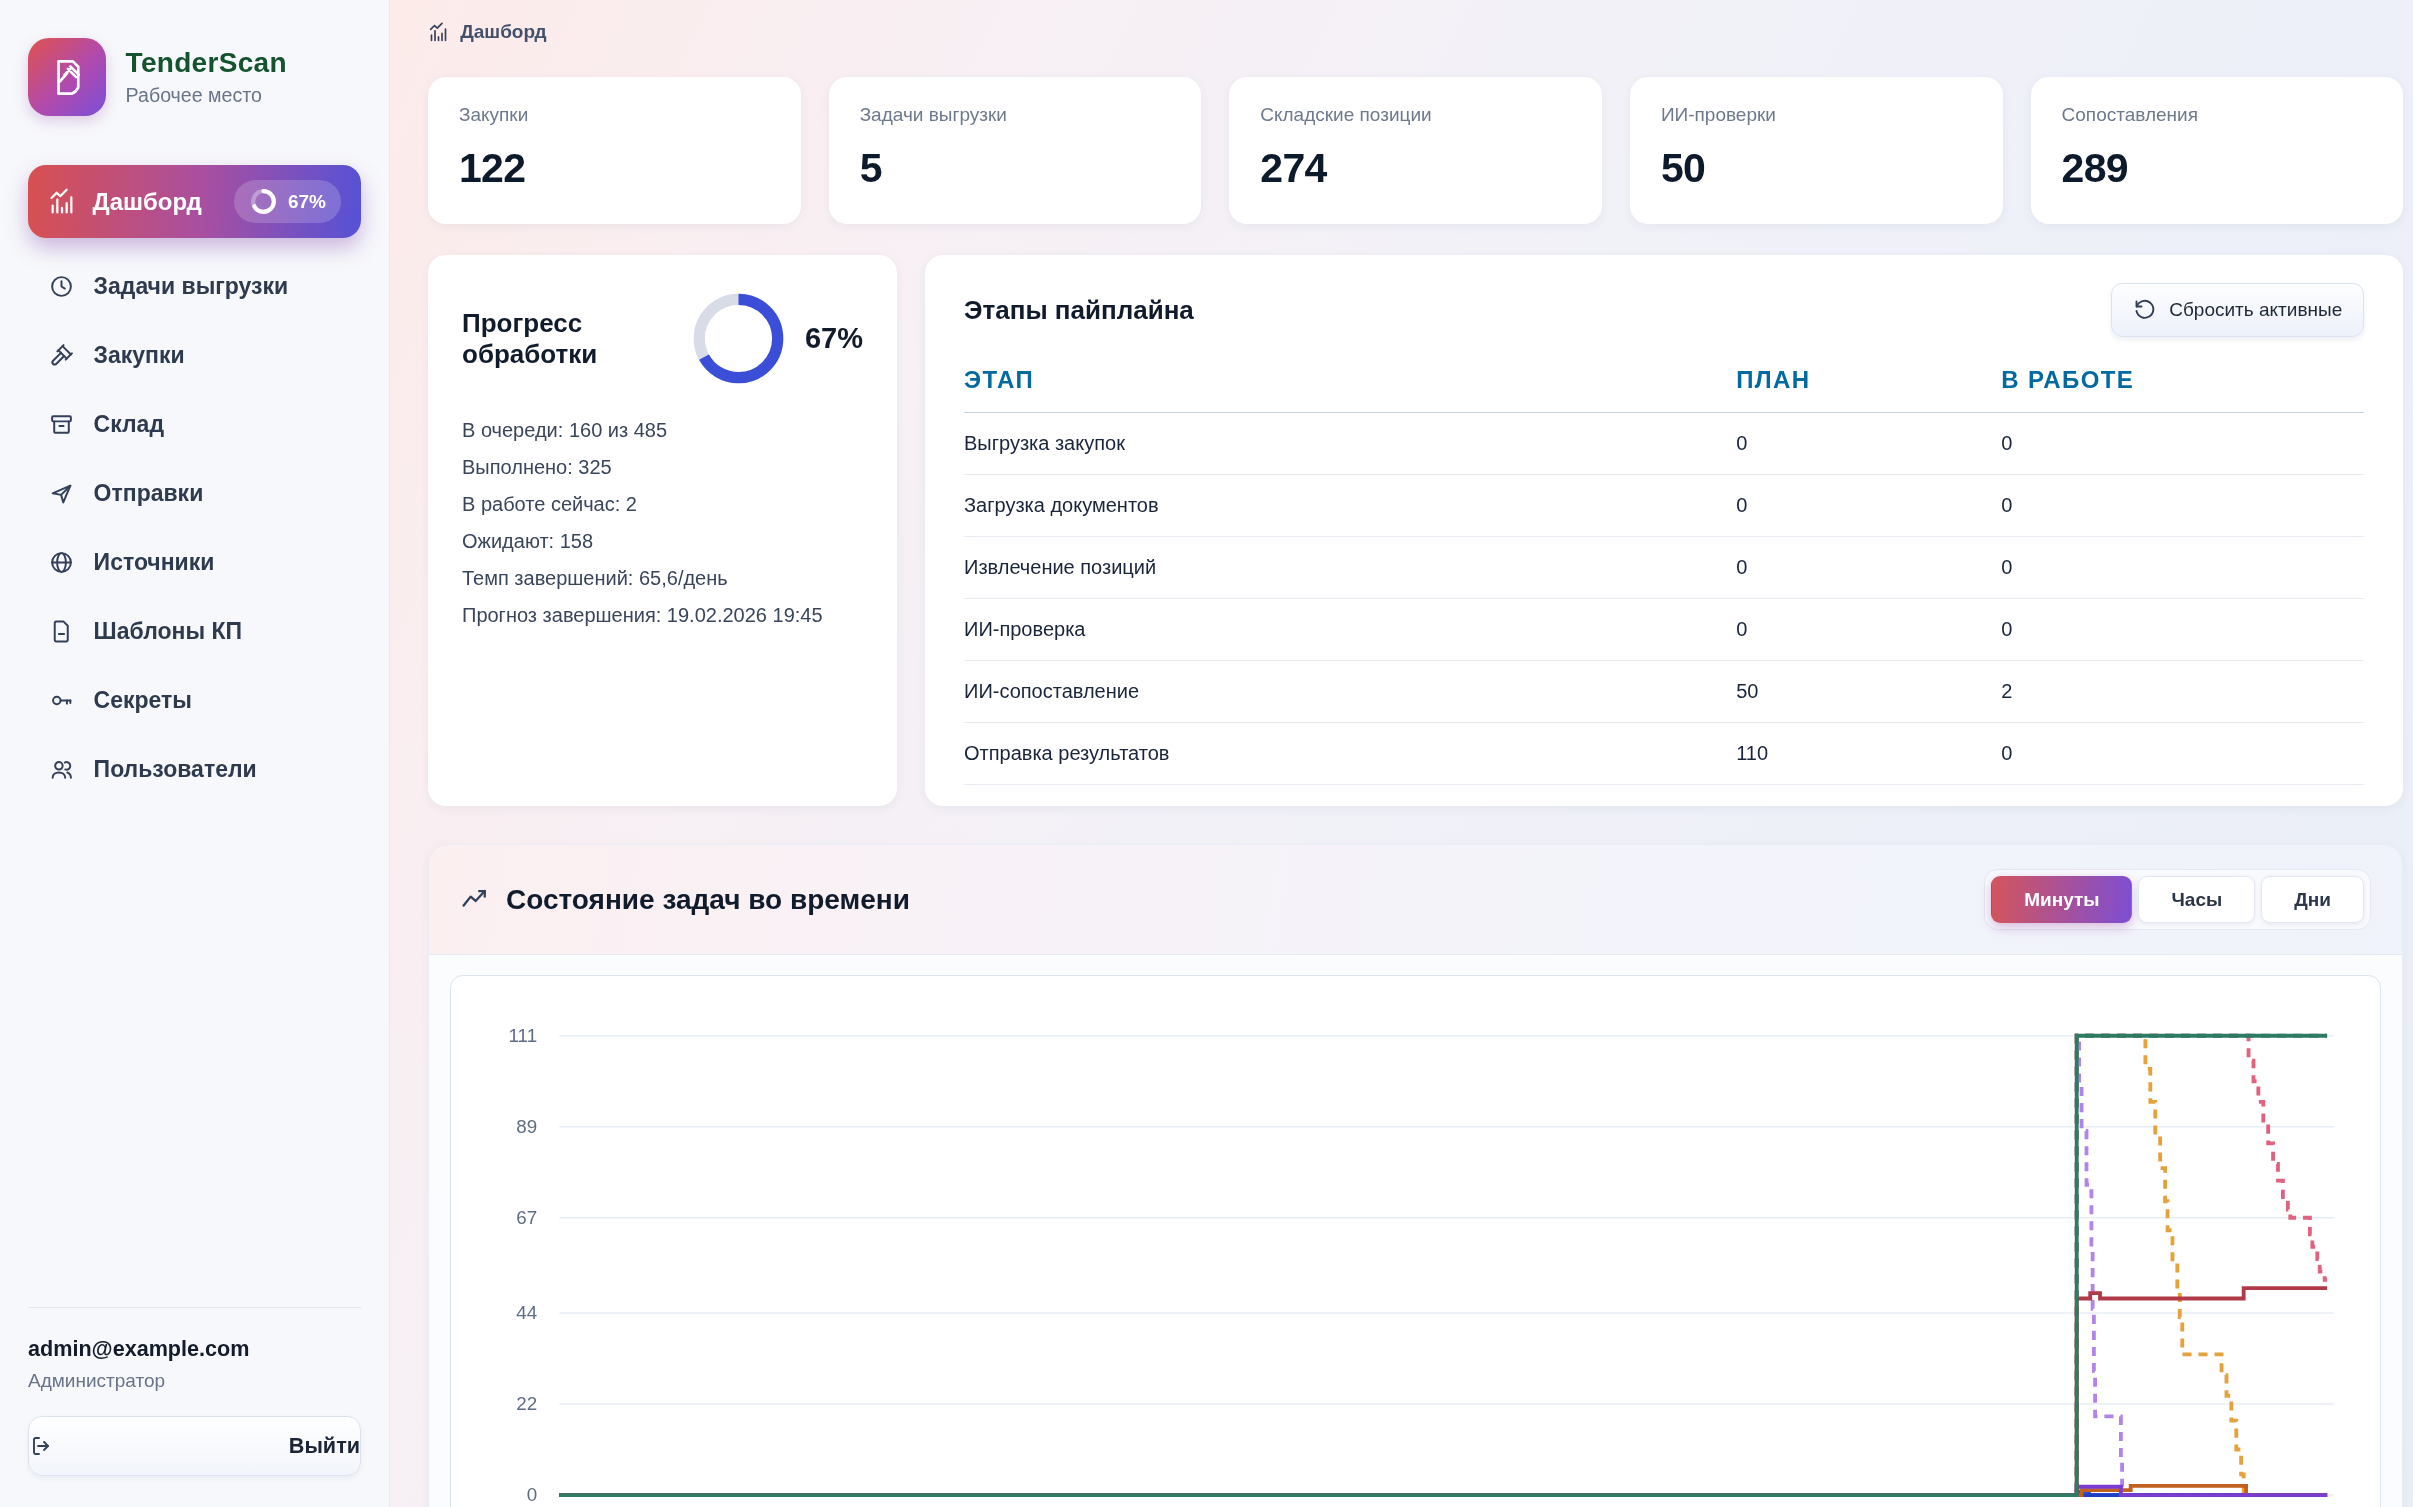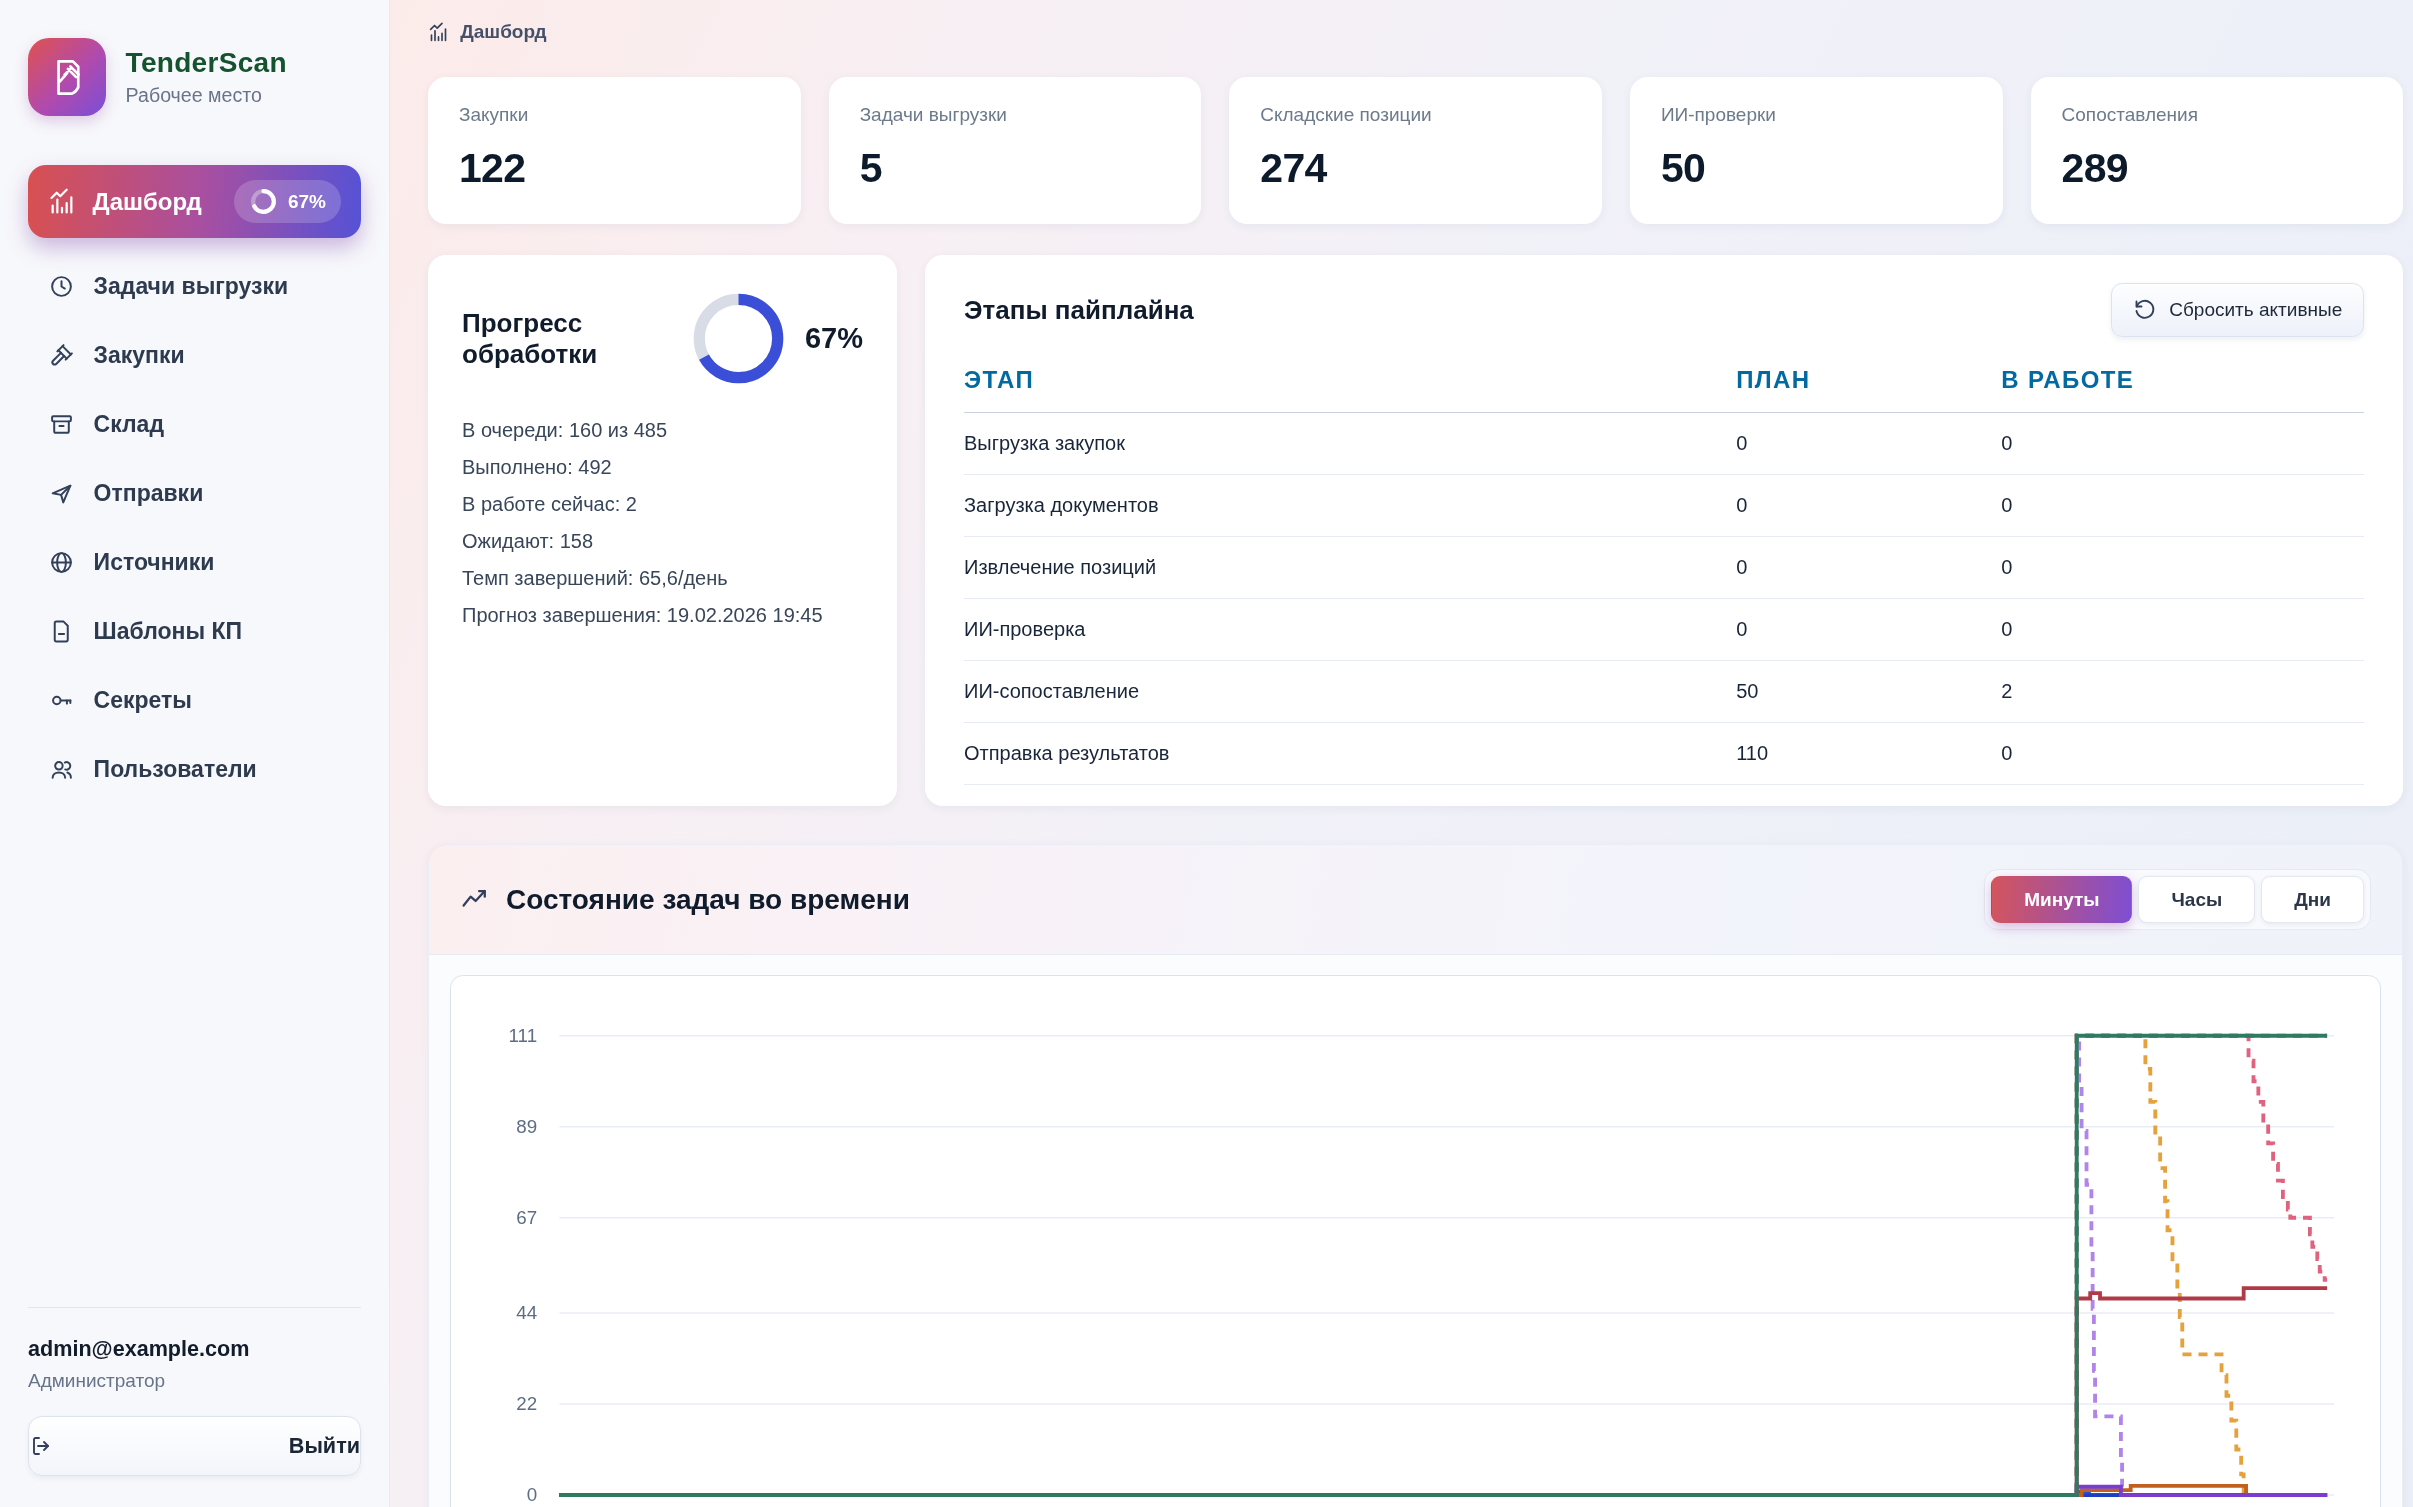--- a/index.html
+++ b/index.html
@@ -311,21 +311,21 @@
       <div class="progress-head">
         <div class="card-title">Прогресс обработки</div>
         <svg width="105" height="105" viewBox="0 0 150 150">
           <circle cx="75" cy="75" r="56" fill="none" stroke="#d8dce6" stroke-width="16"></circle>
           <circle id="donut-arc" cx="75" cy="75" r="56" fill="none" stroke-width="16" stroke-linecap="butt" transform="rotate(-90 75 75)" stroke-dasharray="235.74511272537808 351.85837720205683" stroke="#3b4ed8"></circle>
         </svg>
         <div class="donut-pct">67%</div>
       </div>
       <div class="progress-lines">
         <p>В очереди: 160 из 485</p>
-        <p>Выполнено: 492</p>
+        <p>Выполнено: 325</p>
         <p>В работе сейчас: 2</p>
         <p>Ожидают: 158</p>
         <p>Темп завершений: 65,6/день</p>
         <p>Прогноз завершения: 19.02.2026 19:45</p>
       </div>
     </div>
 
     <div class="card pipeline-card">
       <div class="pipeline-head">
         <div class="card-title">Этапы пайплайна</div>

